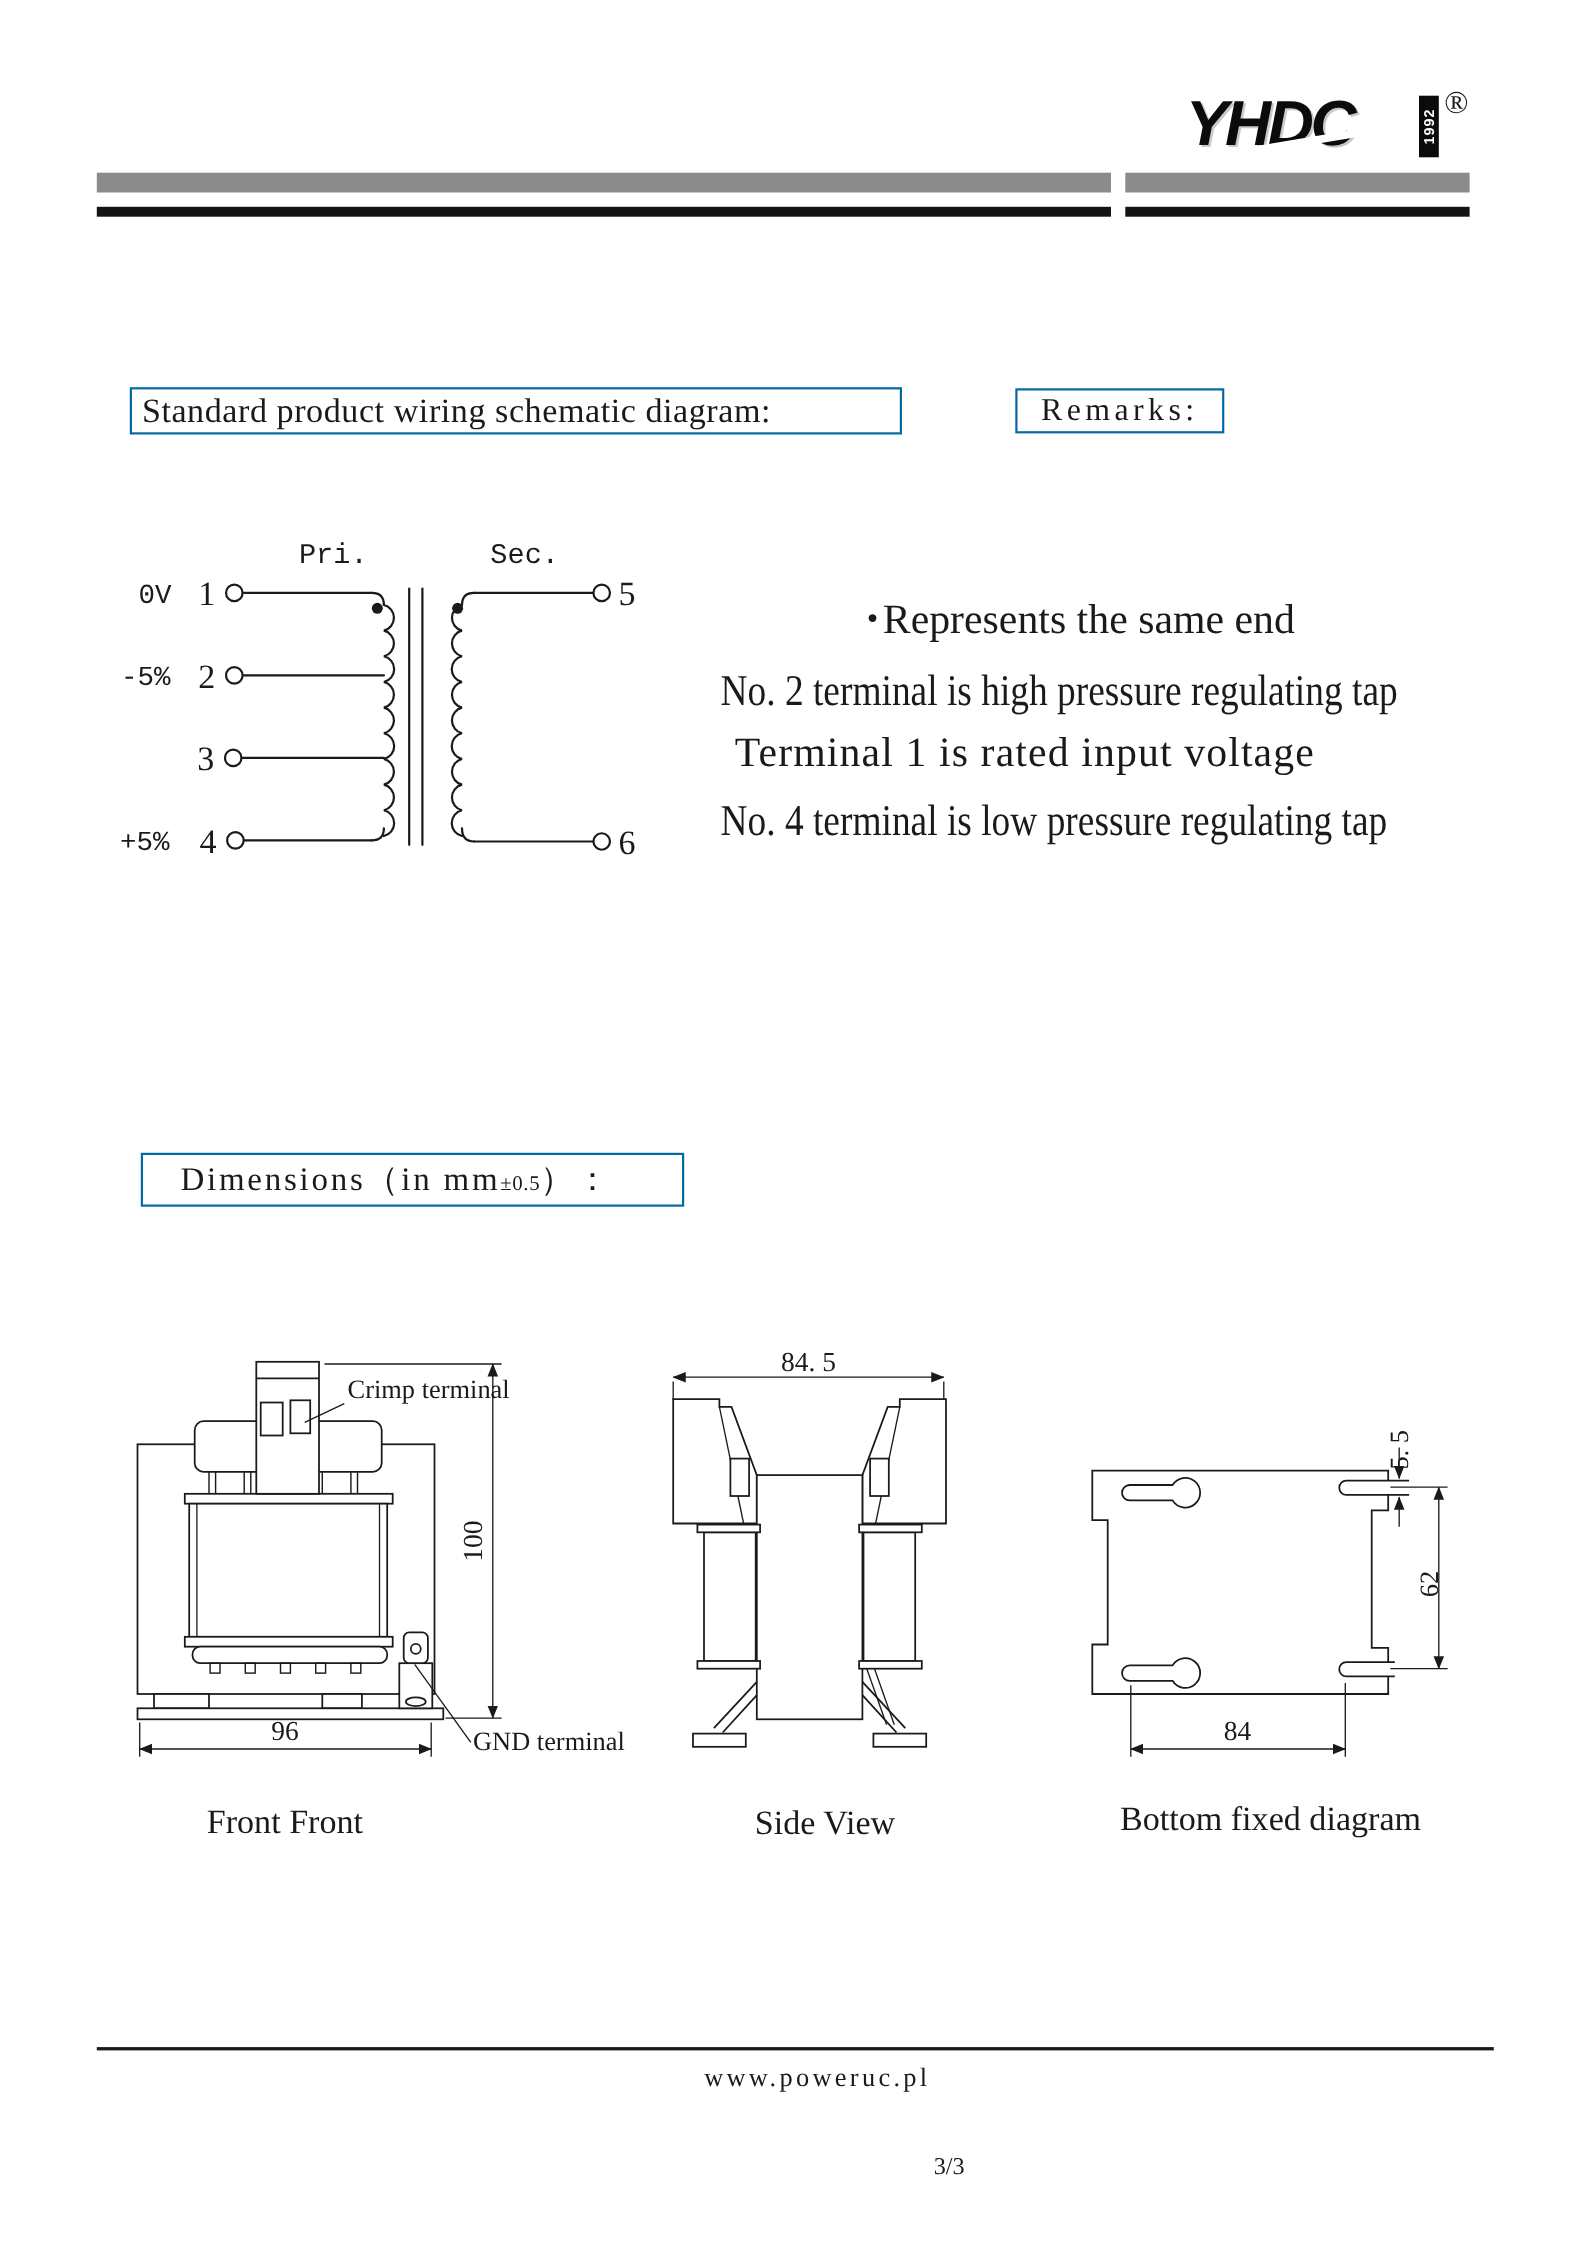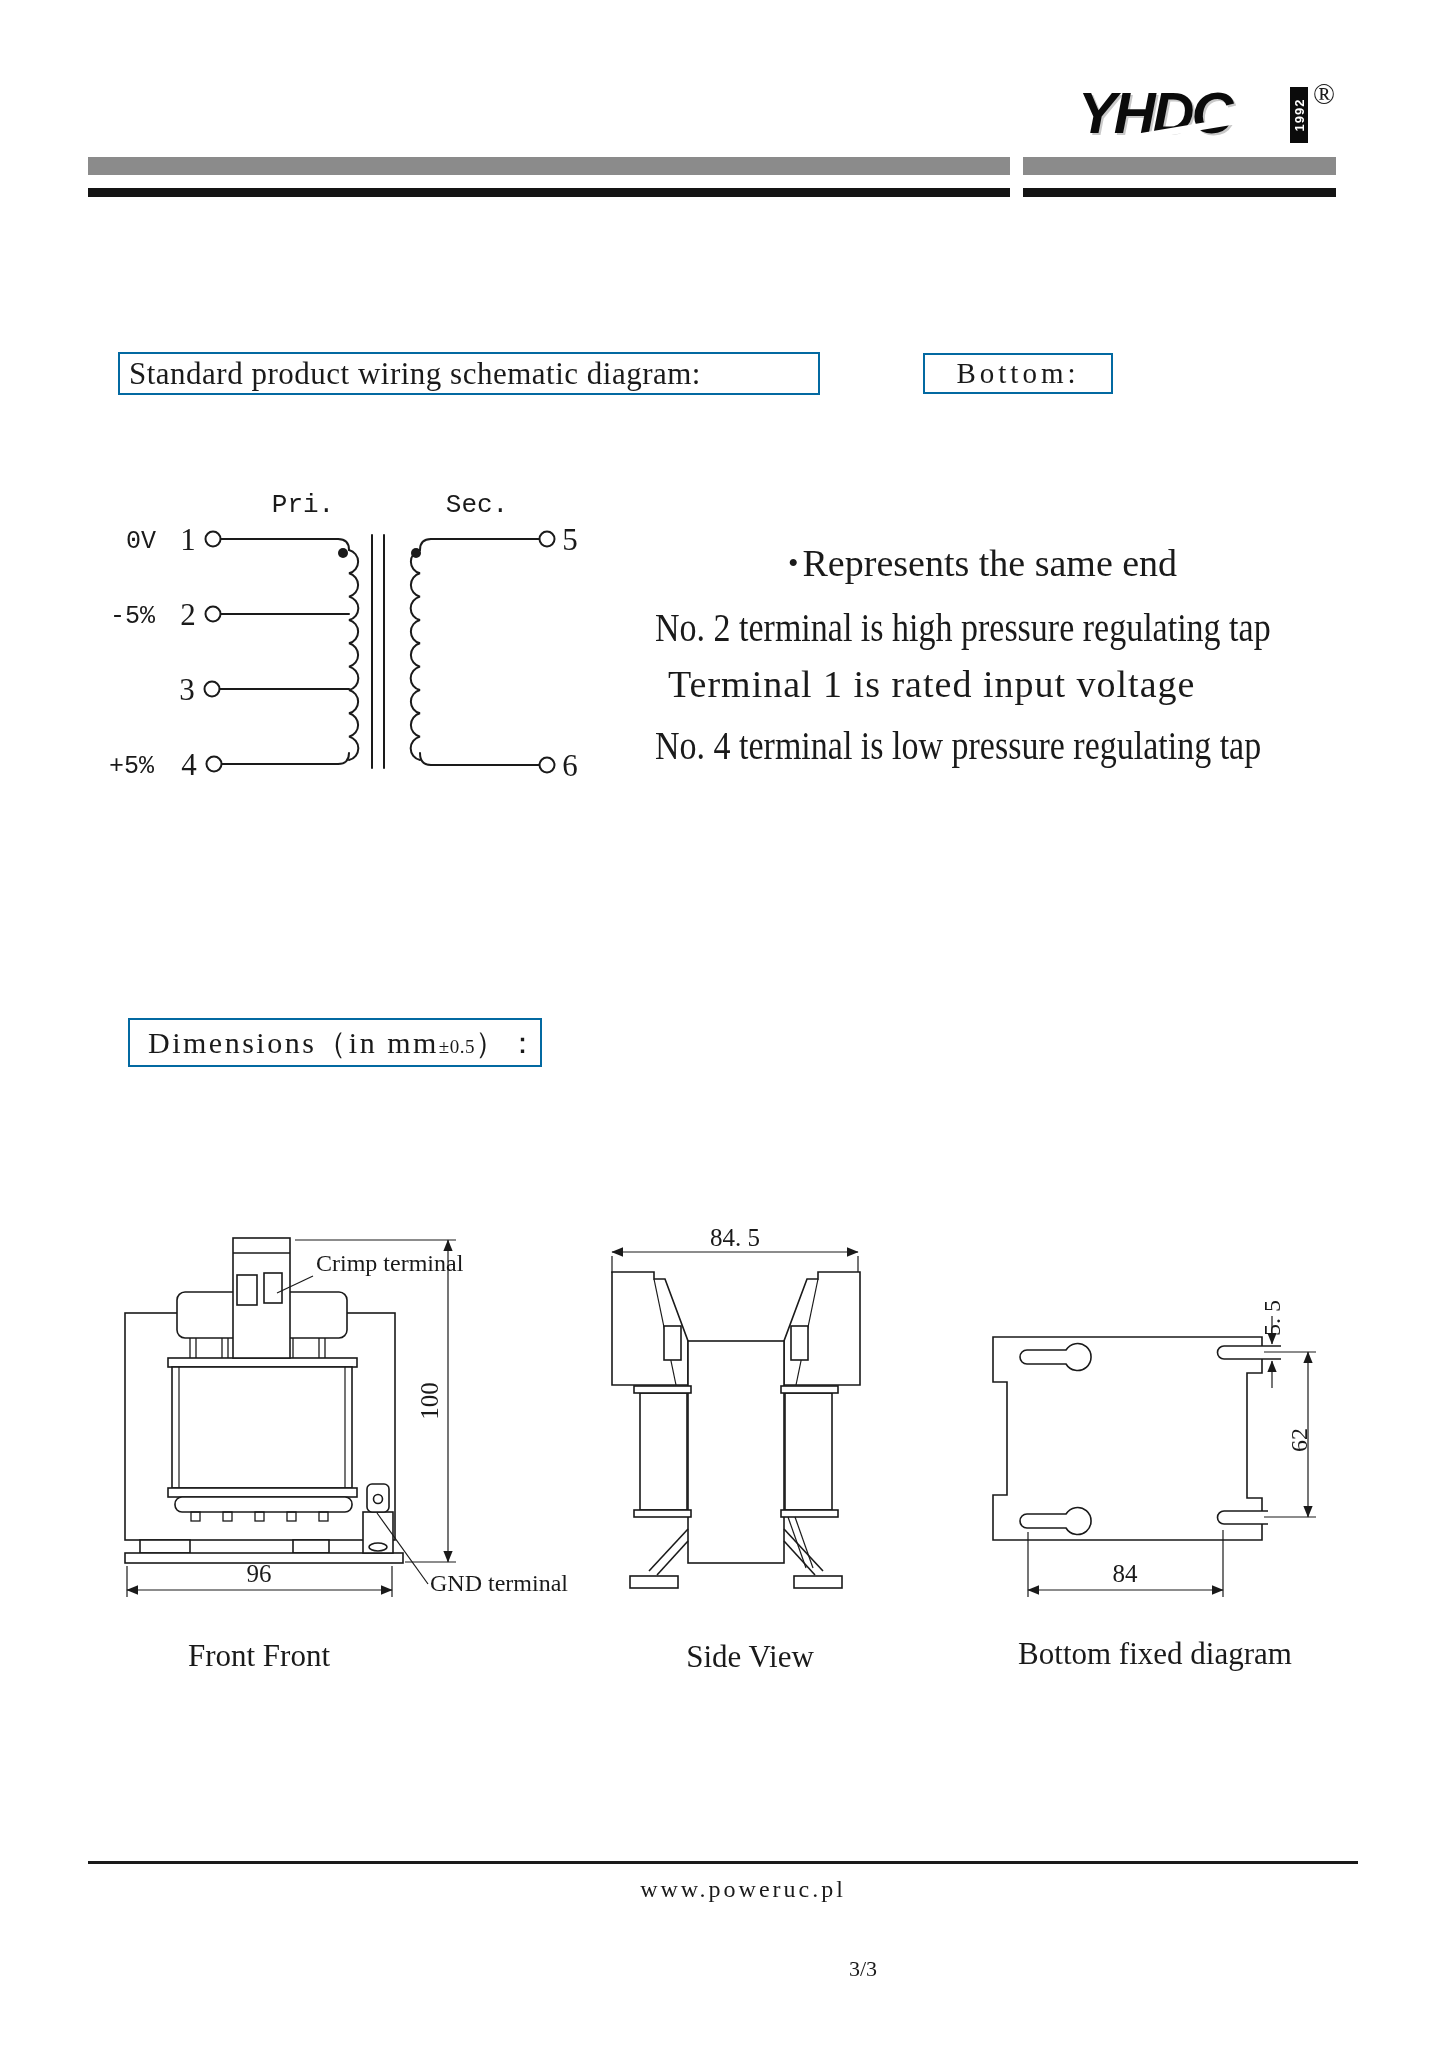--- a/index.html
+++ b/index.html
@@ -18,22 +18,22 @@
   #logo-year span{position:absolute;left:9px;top:28px;transform:translate(-50%,-50%) rotate(-90deg);
      color:#fff;font-family:"Liberation Sans",sans-serif;font-size:13px;font-weight:bold;letter-spacing:1px;}
   #logo-reg{position:absolute;left:243px;top:8px;font-size:29px;font-family:"Liberation Serif",serif;}
   
   .title-box{position:absolute;border:2px solid #0369a1;box-sizing:border-box;background:#fff;
      font-family:"Liberation Serif",serif;white-space:nowrap;}
   #wiring-title{left:118px;top:352px;width:702px;height:43px;line-height:39px;
      padding-left:9px;font-size:31px;letter-spacing:0.5px;}
   #remarks-title{left:923px;top:353px;width:190px;height:41px;line-height:37px;
      text-align:center;font-size:29px;letter-spacing:4px;}
-  #dims-title{left:128px;top:1018px;width:414px;height:49px;line-height:45px;
-     padding-left:18px;font-size:30px;letter-spacing:2.5px;}
+  #dims-title{left:128px;top:1048px;width:494px;height:49px;line-height:45px;
+     padding-left:34px;font-size:30px;letter-spacing:2.5px;}
   #dims-title .tol{font-size:19px;letter-spacing:0.5px;}
   
   .rline{position:absolute;white-space:nowrap;line-height:1.1;}
   #remark-1{left:788px;top:543px;font-size:38px;}
   #remark-1 .blt{font-size:30px;vertical-align:8%;margin-right:4px;}
   #remark-2{left:655px;top:606px;font-size:40px;transform:scaleX(0.85);transform-origin:left top;}
   #remark-3{left:668px;top:664px;font-size:38px;letter-spacing:1px;}
   #remark-4{left:655px;top:724px;font-size:40px;transform:scaleX(0.85);transform-origin:left top;}
   
   .caption{position:absolute;width:340px;text-align:center;font-size:31px;white-space:nowrap;}
@@ -58,21 +58,21 @@
         <span>1992</span>
       </div>
     <div id="logo-reg">®</div>
   </div>
   <div class="bar-gray" style="left:88px;top:157px;width:922px;"></div>
   <div class="bar-gray" style="left:1023px;top:157px;width:313px;"></div>
   <div class="bar-black" style="left:88px;top:188px;width:922px;"></div>
   <div class="bar-black" style="left:1023px;top:188px;width:313px;"></div>
 
   <div id="wiring-title" class="title-box">Standard product wiring schematic diagram:</div>
-  <div id="remarks-title" class="title-box">Bottom:</div>
+  <div id="remarks-title" class="title-box">Remarks:</div>
 
   <svg style="left:95px;top:470px;" width="510" height="330" viewBox="95 470 510 330">
     <defs>
       <marker id="arr" viewBox="0 0 10 10" refX="9.5" refY="5" markerWidth="10" markerHeight="10" orient="auto-start-reverse">
         <path d="M0,1 L10,5 L0,9 Z" fill="#1a1a1a"></path>
       </marker>
     </defs>
     <g stroke="#1a1a1a" stroke-width="2" fill="none" stroke-linecap="round">
 
       <g>

